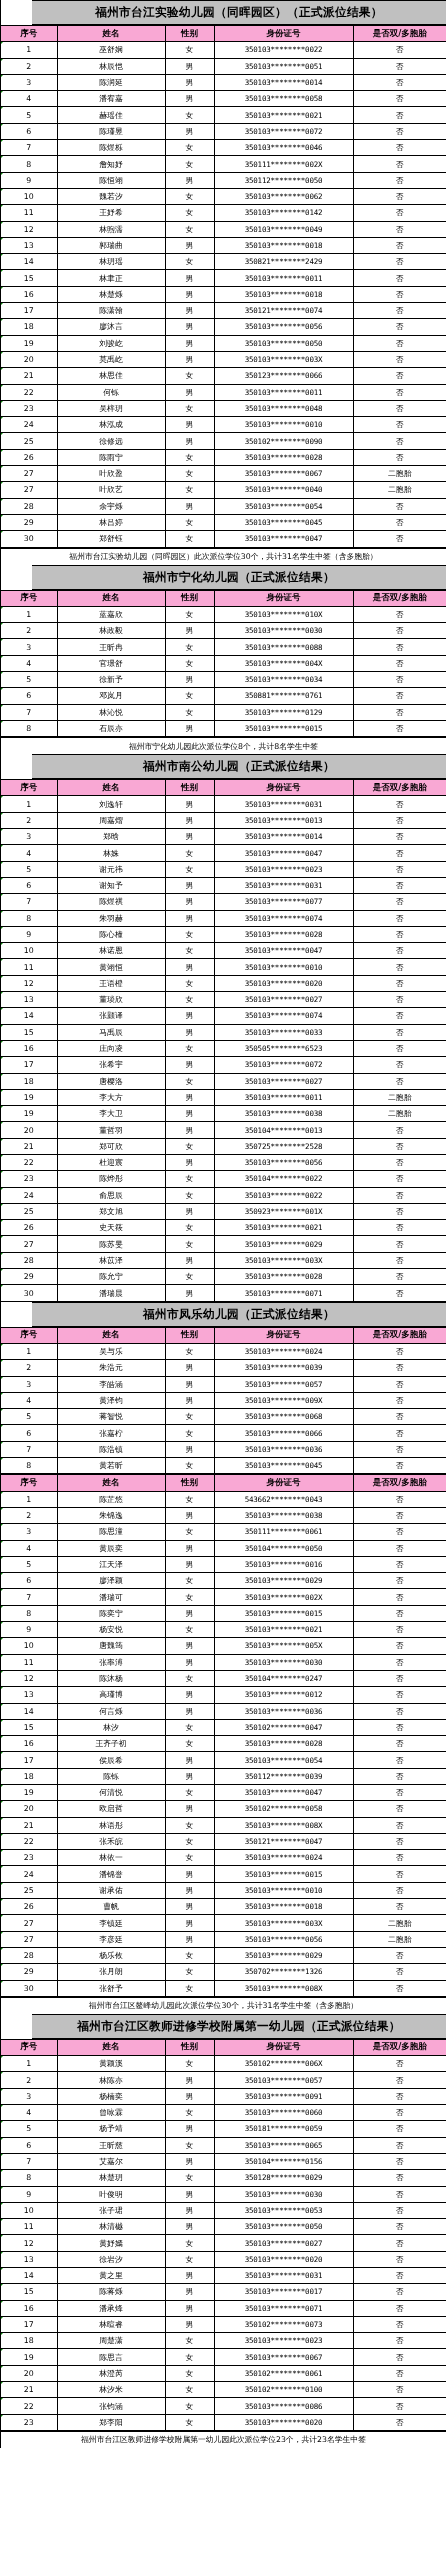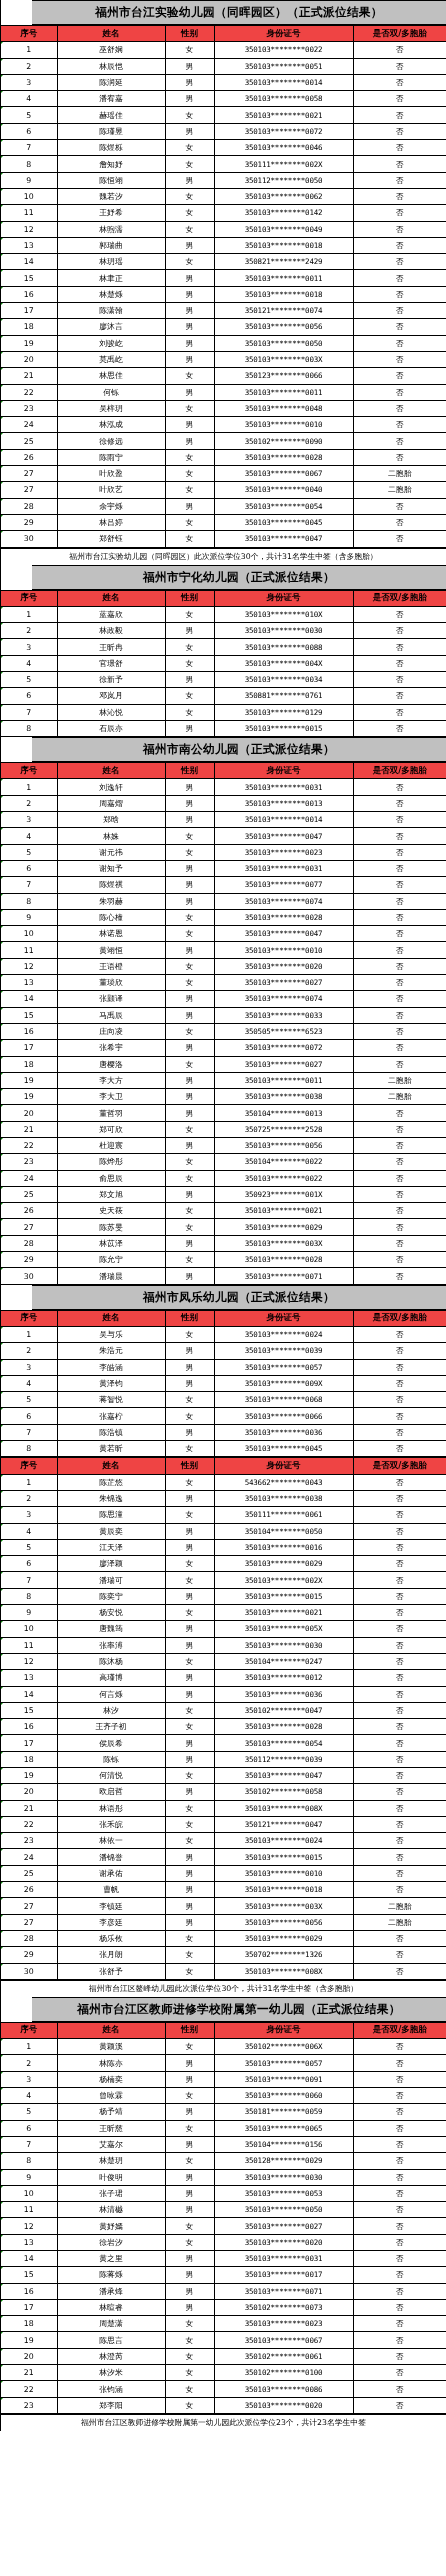--- a/index.html
+++ b/index.html
@@ -32,21 +32,21 @@
     height: 16.3px;
     border: 0.7px solid #000;
     text-align: center;
     vertical-align: middle;
     font-size: 7.8px;
     padding: 0;
     white-space: nowrap;
     overflow: hidden;
   }
   th {
-    background: #ef4444;
+    background: #f9a8d4;
     font-weight: bold;
     font-size: 8.5px;
   }
   td { background: #ffffff; position: relative; }
   td.seq::before {
     content: "";
     position: absolute; left: 0; top: 0;
     width: 0; height: 0;
     border-top: 2.6px solid #008000;
     border-right: 2.6px solid transparent;
@@ -379,20 +379,21 @@
           </tr>
           <tr>
             <td class="seq">8</td>
             <td class="name">石辰亦</td>
             <td class="gender">男</td>
             <td class="id">350103********0015</td>
             <td class="twins">否</td>
           </tr>
         </tbody>
     </table>
+    <div class="note">福州市宁化幼儿园此次派位学位8个，共计8名学生中签</div>
   </div>
 
   <div class="block">
     <div class="title-bar">福州市南公幼儿园（正式派位结果）</div>
     <table>
       <colgroup>
           <col class="c1">
           <col class="c2">
           <col class="c3">
           <col class="c4">

